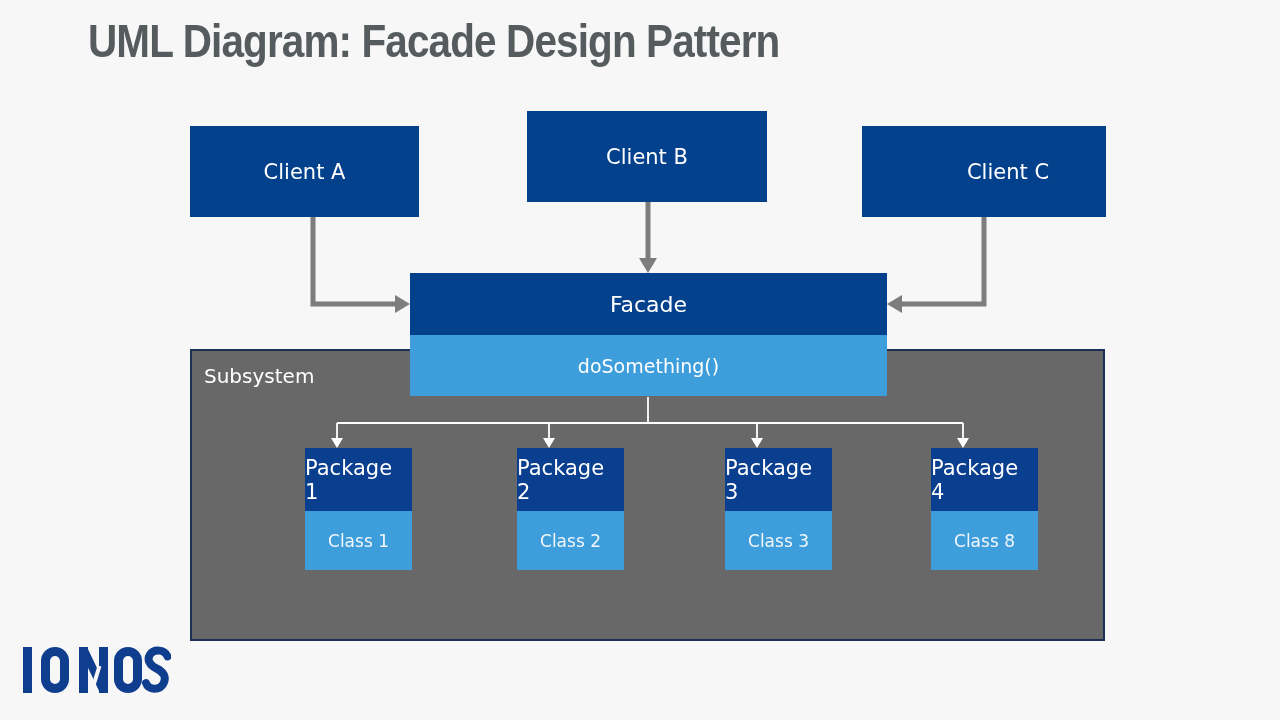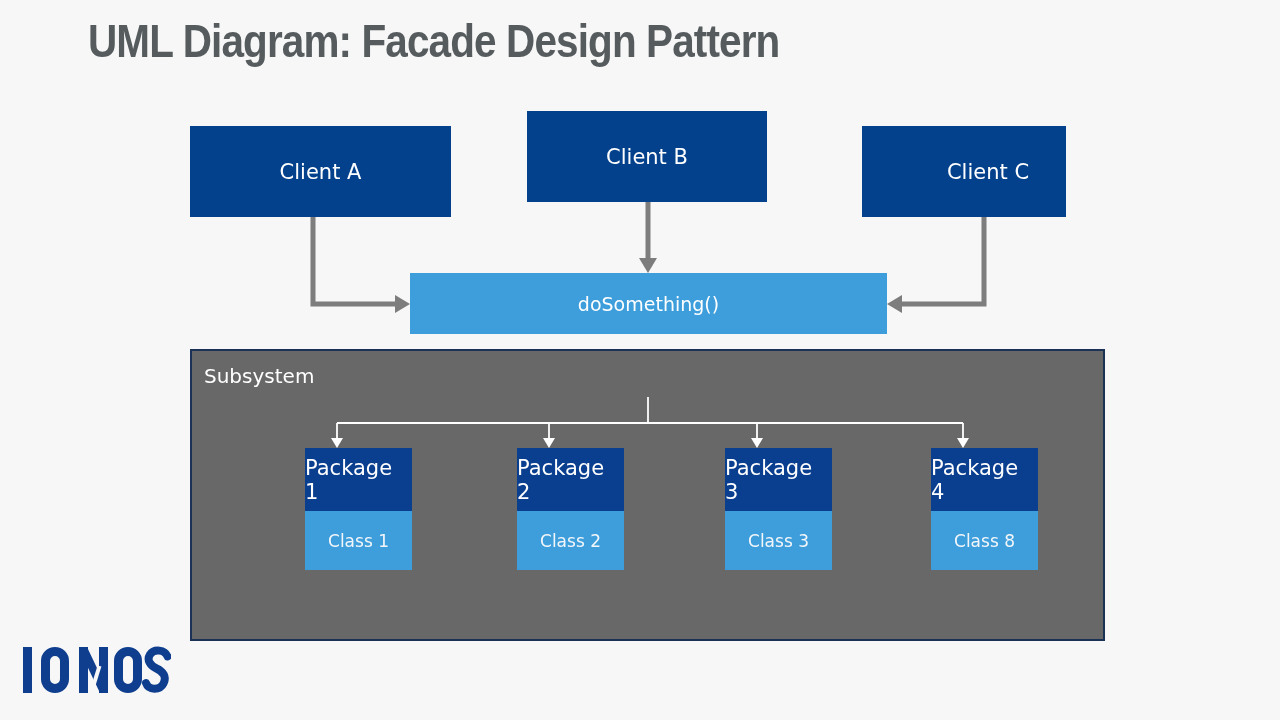--- a/index.html
+++ b/index.html
@@ -30,27 +30,27 @@
   }
   .box {
     position: absolute;
     display: flex;
     align-items: center;
     justify-content: center;
     color: #ffffff;
   }
   .client {
     background: #04418c;
-    width: 261px;
+    width: 229px;
     height: 91px;
     font-size: 21px;
   }
   #client-a { left: 190px; top: 126px; }
   #client-b { left: 527px; top: 111px; width: 240px; }
-  #client-c { left: 862px; top: 126px; width: 204px; padding-left: 48px; }
+  #client-c { left: 862px; top: 126px; width: 244px; padding-left: 48px; }
 
   .subsystem {
     position: absolute;
     left: 190px; top: 349px;
     width: 915px; height: 292px;
     background: #686868;
     border: 2px solid #1c3156;
     z-index: 1;
   }
   .subsystem-label {
@@ -125,20 +125,21 @@
 
   <div class="box client" id="client-a">Client A</div>
   <div class="box client" id="client-b">Client B</div>
   <div class="box client" id="client-c">Client C</div>
 
   <div class="subsystem">
     <div class="subsystem-label">Subsystem</div>
   </div>
 
   <div class="facade">
+    <div class="facade-header">Facade</div>
     <div class="facade-method">doSomething()</div>
   </div>
 
   <div class="package" id="package-1">
     <div class="package-header">Package 1</div>
     <div class="package-class">Class 1</div>
   </div>
   <div class="package" id="package-2">
     <div class="package-header">Package 2</div>
     <div class="package-class">Class 2</div>

